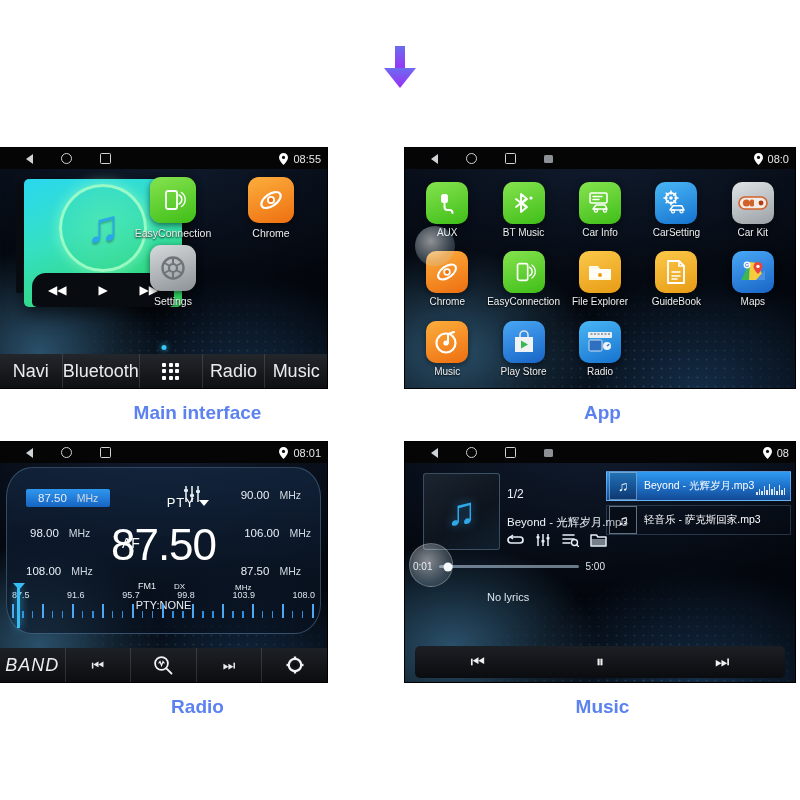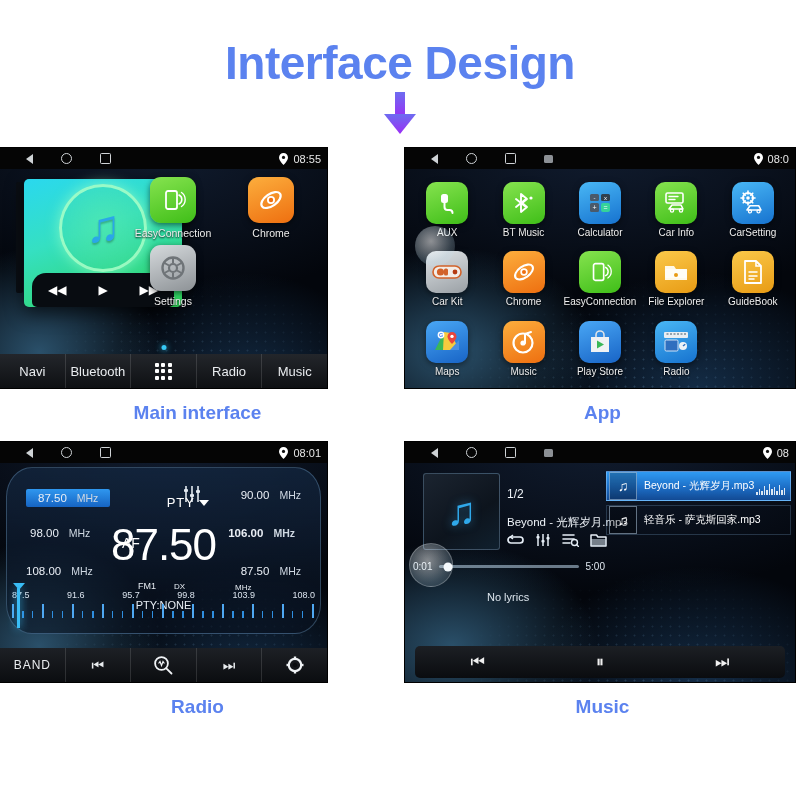--- a/index.html
+++ b/index.html
@@ -74,21 +74,21 @@
     grid-template-columns:1fr 1fr;gap:6px 14px;}
   .app{display:flex;flex-direction:column;align-items:center;gap:4px;}
   .app-ico{width:46px;height:46px;border-radius:11px;display:flex;align-items:center;justify-content:center;
     box-shadow:0 2px 6px rgba(0,0,0,.55);position:relative;overflow:hidden;}
   .app-lbl{color:#ededed;font-size:10.5px;text-shadow:0 1px 2px #000;white-space:nowrap;}
   .pagedot{position:absolute;left:50%;bottom:4px;transform:translateX(-50%);
     width:5px;height:5px;border-radius:50%;background:#36c8f5;box-shadow:0 0 6px #36c8f5;}
   .bottomnav{position:absolute;left:0;right:0;bottom:0;height:34px;z-index:6;
     background:linear-gradient(180deg,#23262b,#0e1013);display:flex;align-items:center;}
   .bn-item{flex:1;display:flex;align-items:center;justify-content:center;color:#e9ecef;
-    font-size:13px;border-right:1px solid rgba(255,255,255,.13);height:100%;}
+    font-size:18px;border-right:1px solid rgba(255,255,255,.13);height:100%;}
   .bn-item:last-child{border-right:none;}
   .grid9{display:grid;grid-template-columns:repeat(3,4px);grid-template-rows:repeat(3,4px);gap:2.5px;}
   .grid9 i{background:#fff;border-radius:1px;display:block;width:4px;height:4px;}
   
   .p2-body{position:absolute;top:21px;left:0;right:0;bottom:0;z-index:3;
     display:grid;grid-template-columns:repeat(5,1fr);grid-template-rows:repeat(3,1fr);
     padding:6px 4px 4px 4px;box-sizing:border-box;}
   .p2-app{display:flex;flex-direction:column;align-items:center;justify-content:center;gap:3px;}
   .p2-ico{width:42px;height:42px;border-radius:10px;display:flex;align-items:center;justify-content:center;
     box-shadow:0 2px 6px rgba(0,0,0,.5);position:relative;overflow:hidden;}
@@ -155,21 +155,20 @@
     background:linear-gradient(180deg,#1c1f24,#0a0c0f);border-radius:5px;
     display:flex;align-items:center;justify-content:space-around;color:#f0f0f0;font-size:16px;}
   .touchblob2{position:absolute;left:4px;top:80px;width:42px;height:42px;border-radius:50%;
     background:radial-gradient(circle at 42% 40%, rgba(255,255,255,.5), rgba(200,225,240,.22) 62%, rgba(255,255,255,.05));
     border:1px solid rgba(255,255,255,.25);z-index:9;}
 </style>
 </head>
 <body>
 
 <div class="title-wrap">
-  <div class="title">Interface Design</div>
   <div class="arrow-down">
     <svg width="40" height="42" viewBox="0 0 40 42" aria-hidden="true">
       <defs>
           <linearGradient id="ag" x1="0" y1="0" x2="0" y2="1">
         <stop offset="0%" stop-color="#6d6cf0"></stop>
             <stop offset="100%" stop-color="#9b2ef5"></stop>
       </linearGradient>
         </defs>
       <rect x="15" y="0" width="10" height="26" fill="url(#ag)"></rect>
       <polygon points="4,22 36,22 20,42" fill="url(#ag)"></polygon>
@@ -308,35 +307,20 @@
           <div class="p2-ico" style="background:linear-gradient(160deg,#86e34f,#3fbe18)">
             <svg width="24" height="24" viewBox="0 0 24 24">
                 <path d="M9 3l6 5-6 5V3zM9 11l6 5-6 5v-10z" fill="none" stroke="#fff" stroke-width="1.9" stroke-linejoin="round"></path>
                 <path d="M4 8l10 8M4 16L14 8" stroke="#fff" stroke-width="1.9" stroke-linecap="round"></path>
                 <circle cx="19" cy="7" r="1.6" fill="#fff"></circle>
               </svg>
           </div>
           <div class="p2-lbl">BT Music</div>
         </div>
         <div class="p2-app">
-          <div class="p2-ico" style="background:linear-gradient(160deg,#49b7f5,#1672cf)">
-            <svg width="26" height="26" viewBox="0 0 26 26">
-                <rect x="3" y="4" width="9" height="7" rx="1.5" fill="#4a5a6b"></rect>
-                <rect x="14" y="4" width="9" height="7" rx="1.5" fill="#30404f"></rect>
-                <rect x="3" y="13" width="9" height="9" rx="1.5" fill="#4a5a6b"></rect>
-                <rect x="14" y="13" width="9" height="9" rx="2" fill="#35d39a"></rect>
-                <text x="7.5" y="9.5" font-size="6" fill="#fff" text-anchor="middle">-</text>
-                <text x="18.5" y="9.8" font-size="6" fill="#fff" text-anchor="middle">x</text>
-                <text x="7.5" y="19.5" font-size="7" fill="#fff" text-anchor="middle">+</text>
-                <text x="18.5" y="19.8" font-size="7" fill="#fff" text-anchor="middle">=</text>
-              </svg>
-          </div>
-          <div class="p2-lbl">Calculator</div>
-        </div>
-        <div class="p2-app">
           <div class="p2-ico" style="background:linear-gradient(160deg,#86e34f,#3fbe18)">
             <svg width="26" height="26" viewBox="0 0 26 26">
                 <rect x="3" y="3" width="17" height="10" rx="1.5" fill="none" stroke="#fff" stroke-width="1.6"></rect>
                 <path d="M6 6.5h9M6 9.5h6" stroke="#fff" stroke-width="1.4" stroke-linecap="round"></path>
                 <path d="M6 19h14l-2-4H9l-3 4z" fill="none" stroke="#fff" stroke-width="1.6" stroke-linejoin="round"></path>
                 <circle cx="9" cy="20.5" r="1.6" fill="none" stroke="#fff" stroke-width="1.4"></circle>
                 <circle cx="18" cy="20.5" r="1.6" fill="none" stroke="#fff" stroke-width="1.4"></circle>
               </svg>
           </div>
           <div class="p2-lbl">Car Info</div>
@@ -503,21 +487,21 @@
         </div>
         <div class="preset" style="left:26px;top:102px;justify-content:center;">
           <span>108.00</span>
           <span class="u">MHz</span>
         </div>
 
         <div class="preset" style="right:26px;top:26px;">
           <span>90.00</span>
           <span class="u">MHz</span>
         </div>
-        <div class="preset" style="right:32px;top:64px;font-weight:bold;">
+        <div class="preset" style="right:16px;top:64px;">
           <span>106.00</span>
           <span class="u">MHz</span>
         </div>
         <div class="preset" style="right:26px;top:102px;">
           <span>87.50</span>
           <span class="u">MHz</span>
         </div>
 
         <div class="pty">
           <span>PTY</span>
@@ -540,21 +524,21 @@
             <span>103.9</span>
             <span>108.0</span>
           </div>
           <div class="ticks"></div>
           <div class="ticks-major"></div>
           <div class="cursor"></div>
         </div>
       </div>
 
       <div class="p3-nav">
-        <div class="bn-item" style="font-size:12px;letter-spacing:1px;">BAND</div>
+        <div class="bn-item" style="font-size:18px;letter-spacing:1px;font-style:italic;">BAND</div>
         <div class="bn-item">⏮</div>
         <div class="bn-item">
           <svg width="20" height="20" viewBox="0 0 20 20">
               <circle cx="8.5" cy="8.5" r="6.4" fill="none" stroke="#f0f3f6" stroke-width="1.8"></circle>
               <path d="M13.3 13.3L18.5 18.5" stroke="#f0f3f6" stroke-width="1.8" stroke-linecap="round"></path>
               <path d="M5.6 8.5l1.4-2 1.5 4 1.5-4 1.4 2" fill="none" stroke="#f0f3f6" stroke-width="1.2"></path>
             </svg>
         </div>
         <div class="bn-item">⏭</div>
         <div class="bn-item">

